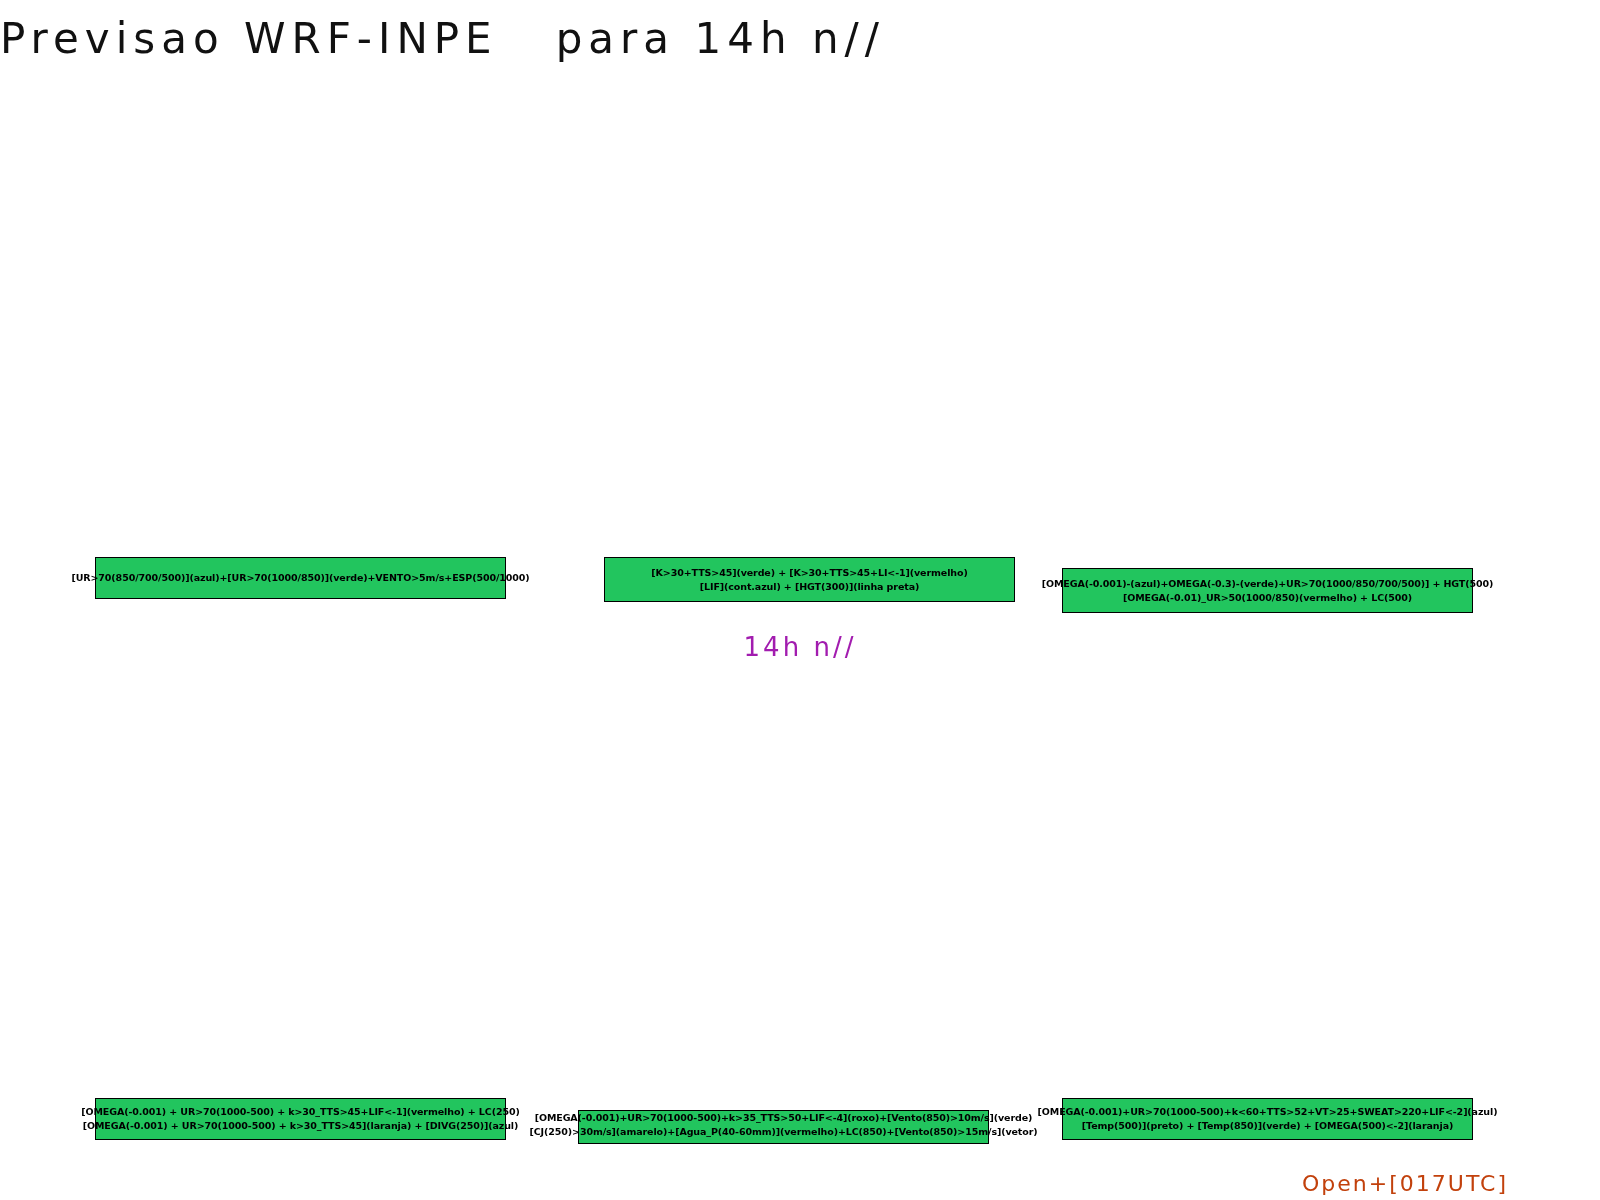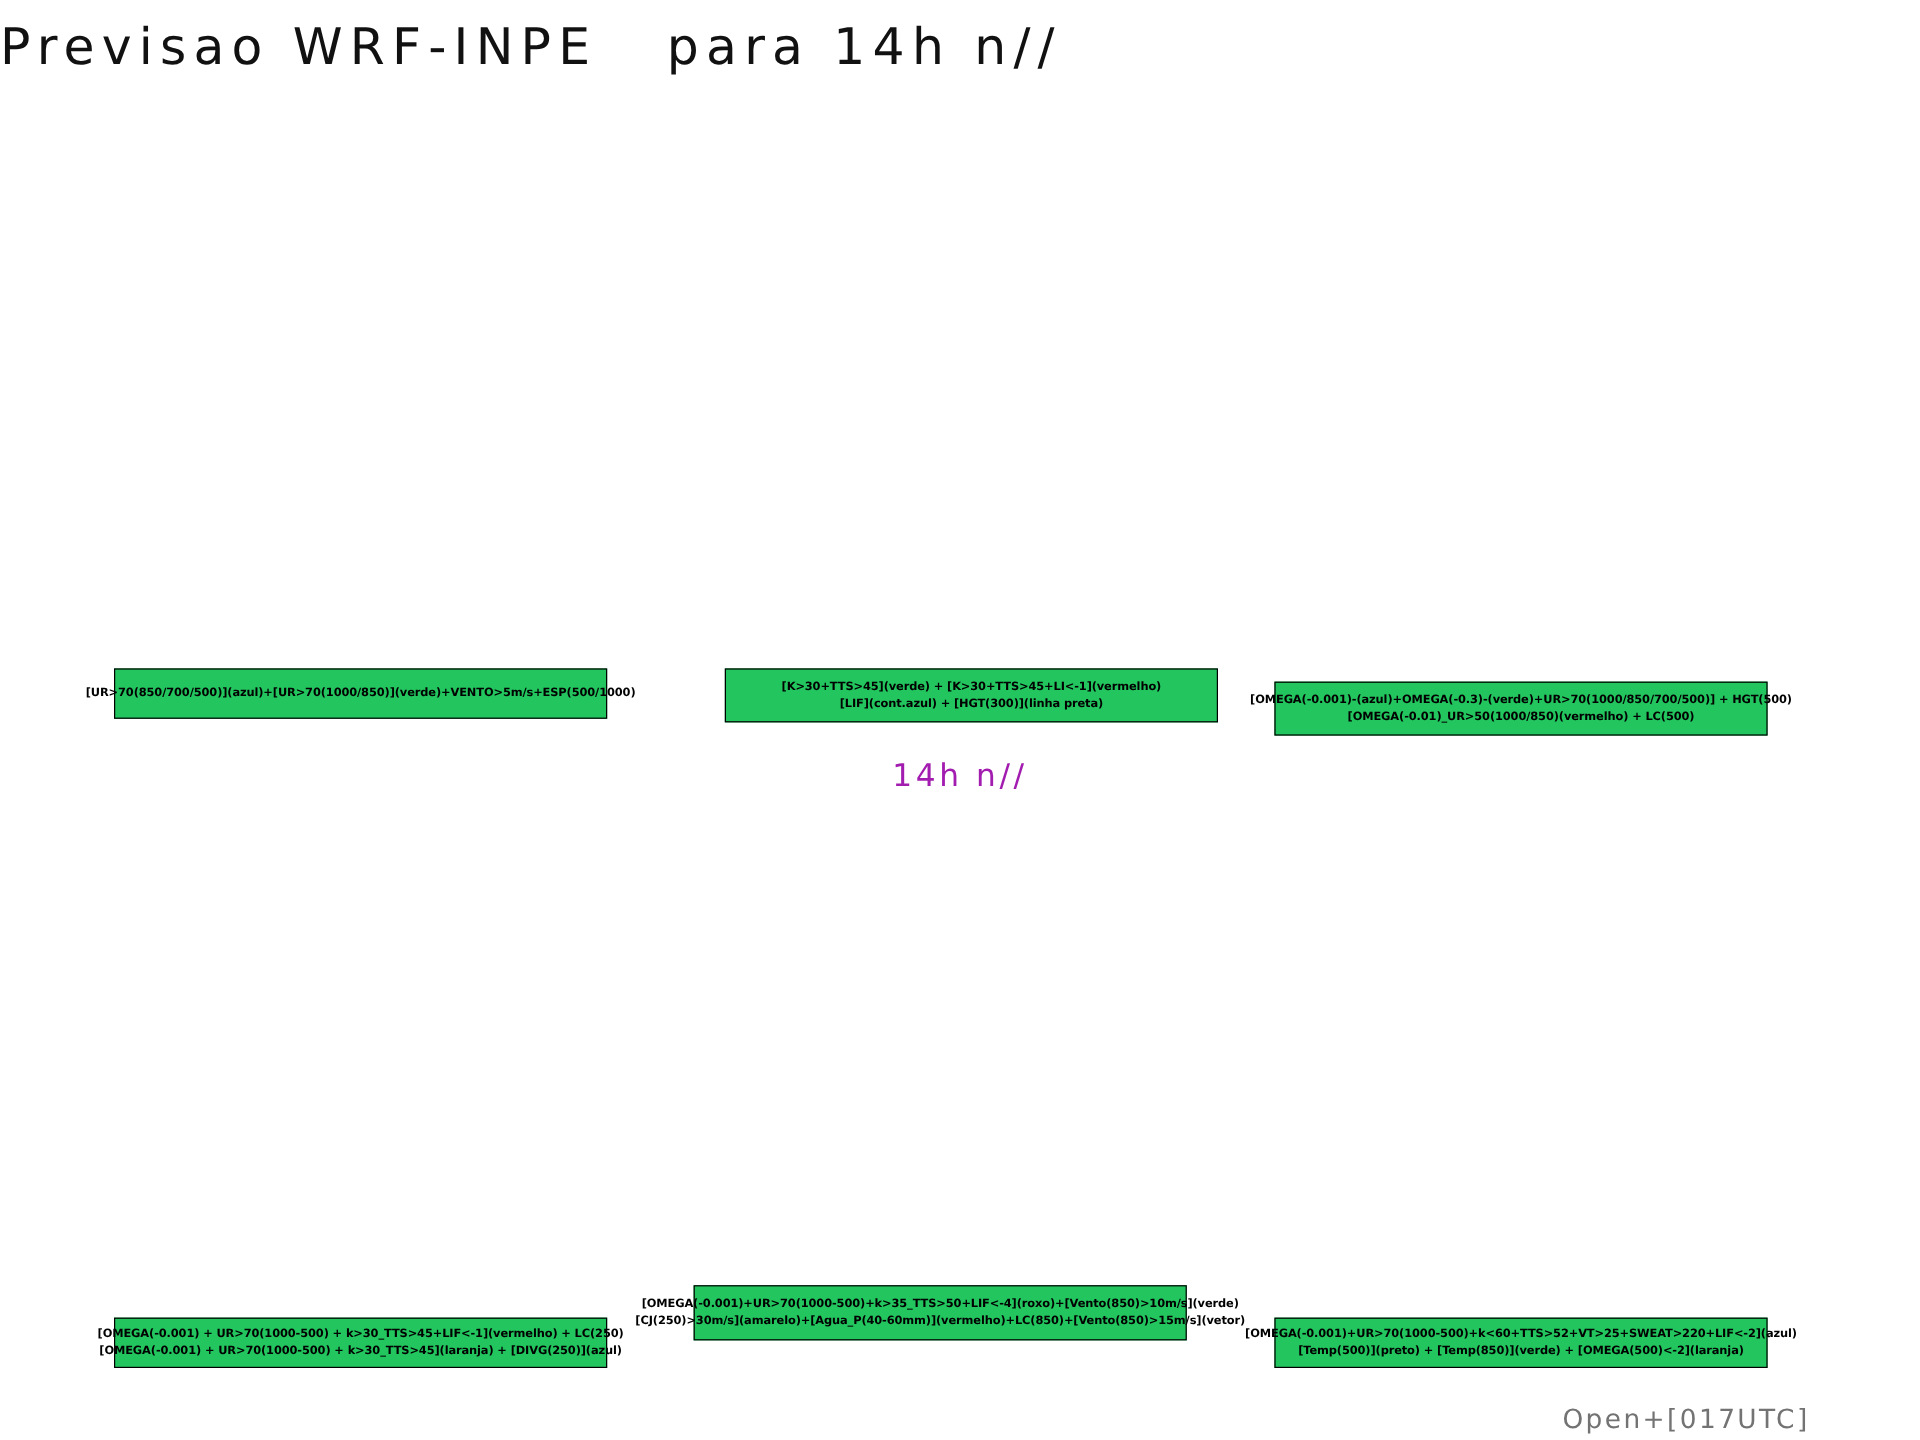--- a/index.html
+++ b/index.html
@@ -67,31 +67,31 @@
     color: #000000;
   }
 
   
   #legend-top-left   { left: 95px;   top: 557px;  width: 411px; height: 42px; }
   #legend-top-center { left: 578px;  top: 557px;  width: 411px; height: 45px; margin-left: 26px; }
   #legend-top-right  { left: 1062px; top: 556px;  width: 411px; height: 45px; margin-top: 12px; }
 
   
   #legend-bot-left   { left: 95px;   top: 1098px; width: 411px; height: 42px; }
-  #legend-bot-center { left: 578px;  top: 1071px; width: 411px; height: 46px; }
+  #legend-bot-center { left: 578px;  top: 1110px; width: 411px; height: 34px; justify-content: flex-end; }
   #legend-bot-right  { left: 1062px; top: 1098px; width: 411px; height: 42px; }
 
   
   .footer-note {
     position: absolute;
     right: 92px;
     bottom: 4px;
     font-size: 22px;
     letter-spacing: 2px;
-    color: #737373;
+    color: #c2410c;
     white-space: pre;
     margin-left: 28px;
   }
 
   
   .panel-area {
     position: absolute;
     background: transparent;
   }
   #panel-top-left   { left: 95px;  top: 110px; width: 411px; height: 440px; }

